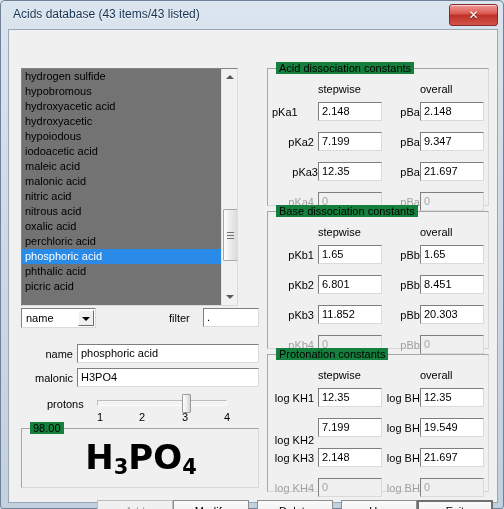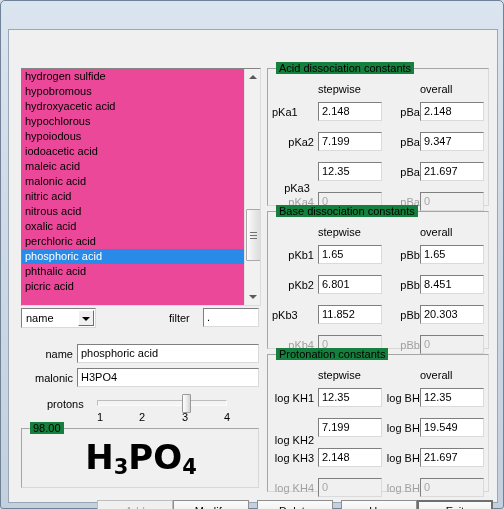--- a/index.html
+++ b/index.html
@@ -68,22 +68,22 @@
     box-sizing:border-box;
   }
   .groupbox > .gb-label{
     position:absolute;top:-7px;left:8px;
     background:#15803d;padding:0 3px;
     font-size:11px;color:#000;white-space:nowrap;
   }
 
   
   .listbox{
-    position:absolute;left:12px;top:38px;width:240px;height:238px;
-    background:#ec4899;
+    position:absolute;left:12px;top:38px;width:217px;height:238px;
+    background:#737373;
     border:1px solid #848484;
     border-right-color:#dcdcdc;border-bottom-color:#dcdcdc;
     box-sizing:border-box;
     overflow:hidden;
   }
   .list-items{
     position:absolute;left:0;top:0;width:222px;
   }
   .list-item{
     height:15px;line-height:15px;
@@ -179,29 +179,35 @@
     cursor:pointer;
   }
   .btn.disabled{color:#a8a8a8;border-color:#bdbdbd;background:#f0f0f0;cursor:default;}
   .btn.default{border:2px solid #6f6f6f;line-height:18px;}
 </style>
 </head>
 <body>
 
 <div class="window">
 
+  <div class="titlebar">
+    <div class="title-text">Acids database (43 items/43 listed)</div>
+    <div class="close-btn">
+      <div class="close-x">✕</div>
+    </div>
+  </div>
 
   <div class="client">
 
     <div class="listbox">
       <div class="list-items" id="list-items">
           <div class="list-item">hydrogen sulfide</div>
           <div class="list-item">hypobromous</div>
           <div class="list-item">hydroxyacetic acid</div>
-          <div class="list-item">hypochlorous</div>
+          <div class="list-item">hydroxyacetic</div>
           <div class="list-item">hypoiodous</div>
           <div class="list-item">iodoacetic acid</div>
           <div class="list-item">maleic acid</div>
           <div class="list-item">malonic acid</div>
           <div class="list-item">nitric acid</div>
           <div class="list-item">nitrous acid</div>
           <div class="list-item">oxalic acid</div>
           <div class="list-item">perchloric acid</div>
           <div class="list-item selected">phosphoric acid</div>
           <div class="list-item">phthalic acid</div>
@@ -255,21 +261,21 @@
     <div class="lbl" style="left:50px;top:14px;">stepwise</div>
         <div class="lbl" style="left:152px;top:14px;">overall</div>
         <div class="lbl" style="left:4px;top:37px;width:42px;">pKa1</div>
         <div class="field" style="left:50px;top:33px;width:64px;">2.148</div>
         <div class="lbl" style="left:114px;top:37px;width:44px;text-align:right;">pBa1</div>
         <div class="field" style="left:152px;top:33px;width:64px;">2.148</div>
         <div class="lbl" style="left:4px;top:67px;width:42px;text-align:right;">pKa2</div>
         <div class="field" style="left:50px;top:63px;width:64px;">7.199</div>
         <div class="lbl" style="left:114px;top:67px;width:44px;text-align:right;">pBa2</div>
         <div class="field" style="left:152px;top:63px;width:64px;">9.347</div>
-        <div class="lbl" style="left:8px;top:97px;width:42px;text-align:center;margin-top:16px;">pKa3</div>
+        <div class="lbl" style="left:8px;top:97px;width:42px;text-align:right;">pKa3</div>
         <div class="field" style="left:50px;top:93px;width:64px;">12.35</div>
         <div class="lbl" style="left:114px;top:97px;width:44px;text-align:right;">pBa3</div>
         <div class="field" style="left:152px;top:93px;width:64px;">21.697</div>
         <div class="lbl dim" style="left:4px;top:127px;width:42px;text-align:right;">pKa4</div>
         <div class="field disabled" style="left:50px;top:123px;width:64px;">0</div>
         <div class="lbl dim" style="left:114px;top:127px;width:44px;text-align:right;">pBa4</div>
         <div class="field disabled" style="left:152px;top:123px;width:64px;">0</div>
       </div>
 
     <div class="groupbox" id="gb-base" style="left:258px;top:181px;width:222px;height:138px;">
@@ -277,21 +283,21 @@
     <div class="lbl" style="left:50px;top:14px;">stepwise</div>
         <div class="lbl" style="left:152px;top:14px;">overall</div>
         <div class="lbl" style="left:4px;top:37px;width:42px;text-align:right;">pKb1</div>
         <div class="field" style="left:50px;top:33px;width:64px;">1.65</div>
         <div class="lbl" style="left:114px;top:37px;width:44px;text-align:right;">pBb1</div>
         <div class="field" style="left:152px;top:33px;width:64px;">1.65</div>
         <div class="lbl" style="left:4px;top:67px;width:42px;text-align:right;">pKb2</div>
         <div class="field" style="left:50px;top:63px;width:64px;">6.801</div>
         <div class="lbl" style="left:114px;top:67px;width:44px;text-align:right;">pBb2</div>
         <div class="field" style="left:152px;top:63px;width:64px;">8.451</div>
-        <div class="lbl" style="left:4px;top:97px;width:42px;">pKb3</div>
+        <div class="lbl" style="left:4px;top:97px;width:42px;text-align:right;">pKb3</div>
         <div class="field" style="left:50px;top:93px;width:64px;">11.852</div>
         <div class="lbl" style="left:114px;top:97px;width:44px;text-align:right;">pBb3</div>
         <div class="field" style="left:152px;top:93px;width:64px;">20.303</div>
         <div class="lbl dim" style="left:4px;top:127px;width:42px;text-align:right;">pKb4</div>
         <div class="field disabled" style="left:50px;top:123px;width:64px;">0</div>
         <div class="lbl dim" style="left:114px;top:127px;width:44px;text-align:right;">pBb4</div>
         <div class="field disabled" style="left:152px;top:123px;width:64px;">0</div>
       </div>
 
     <div class="groupbox" id="gb-prot" style="left:258px;top:324px;width:222px;height:138px;">

